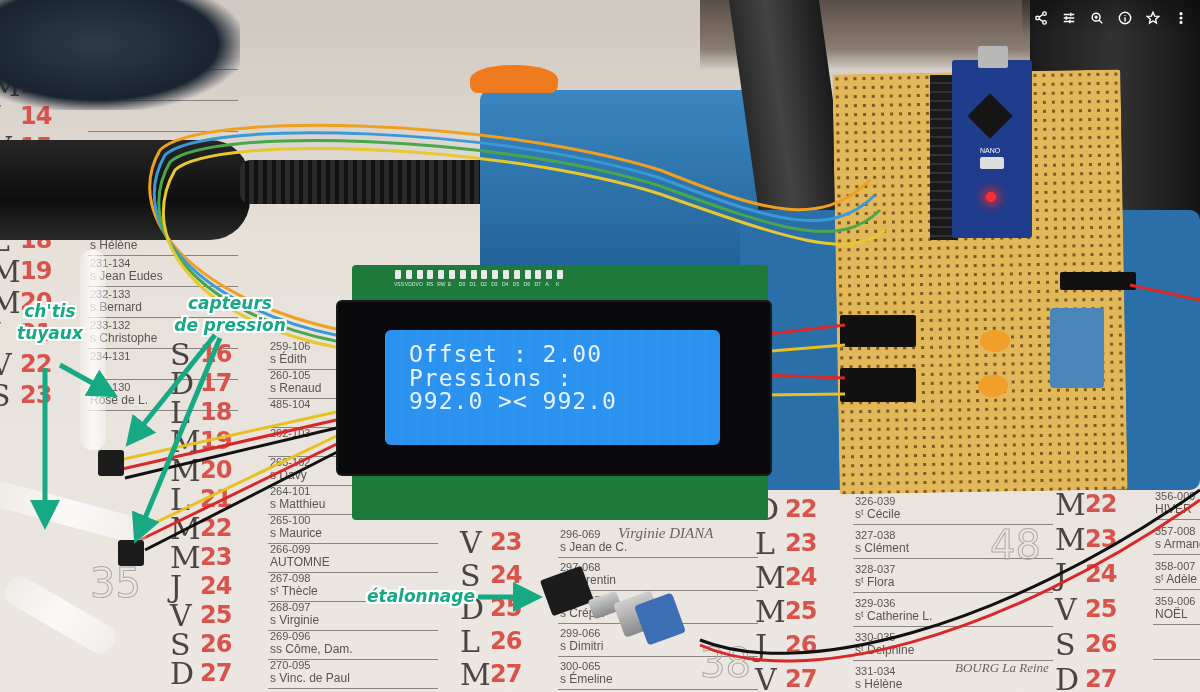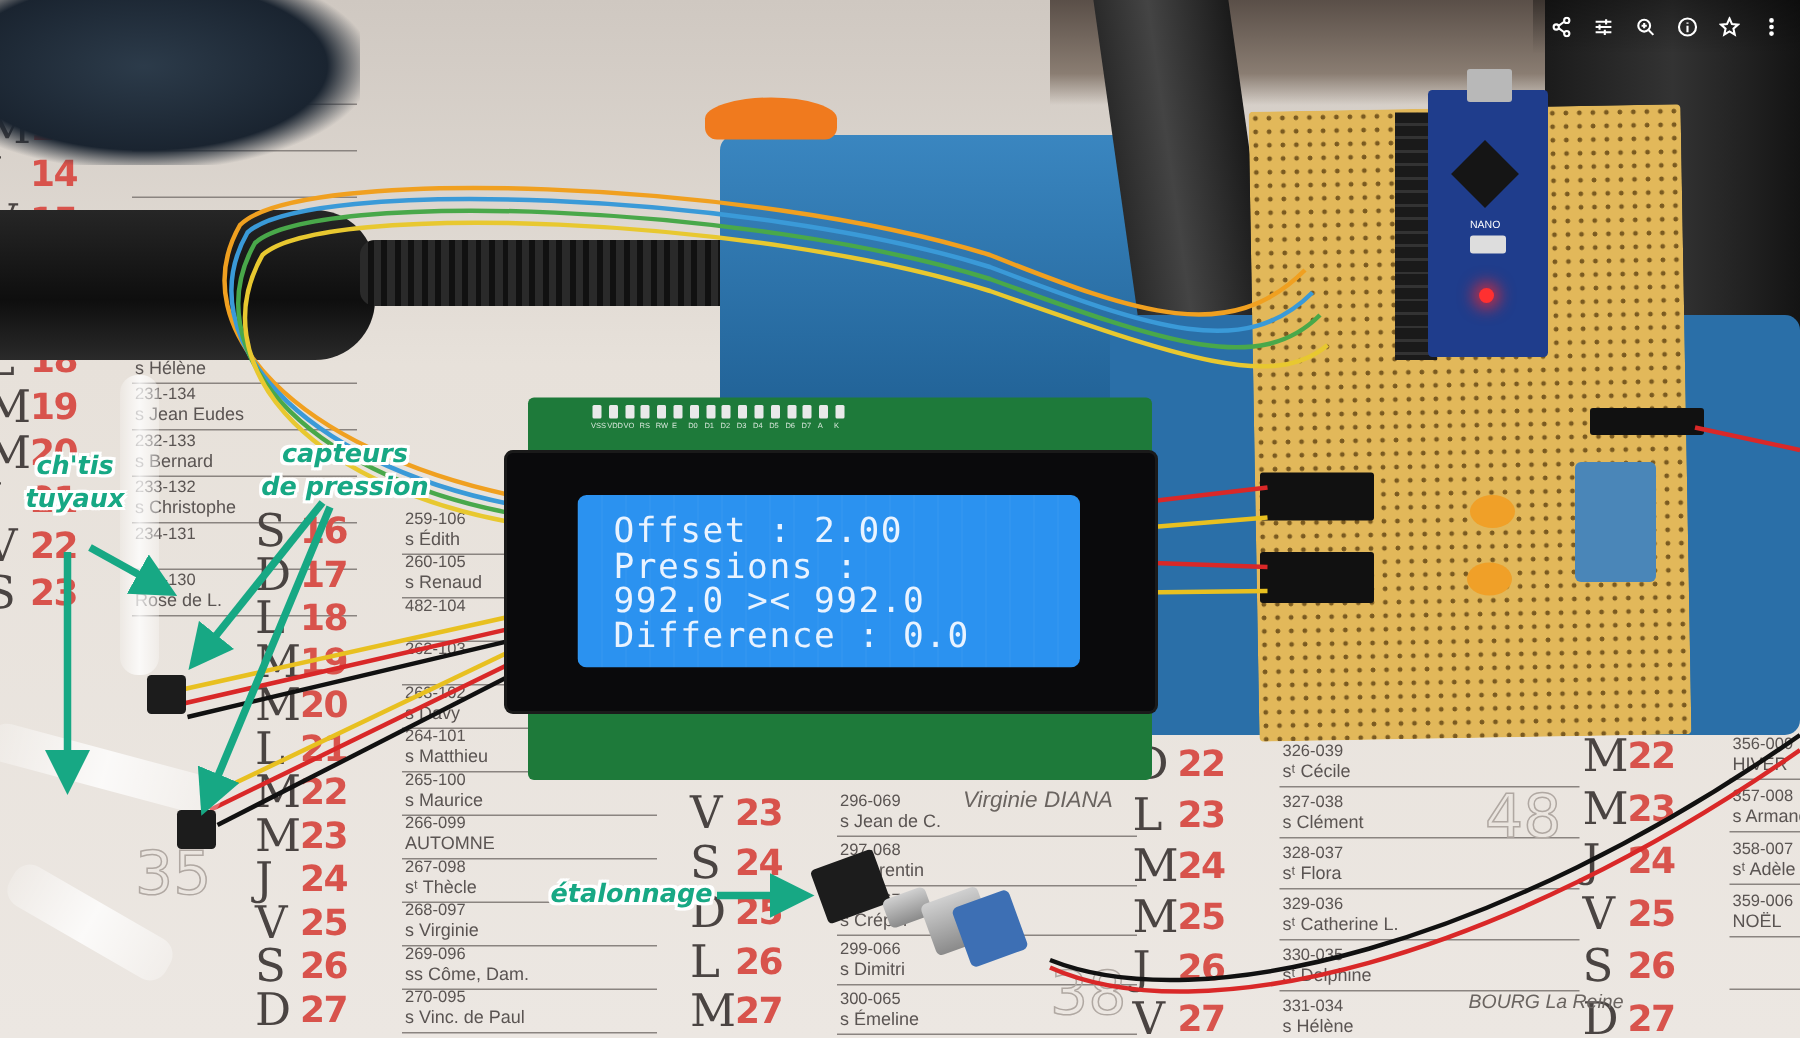--- a/index.html
+++ b/index.html
@@ -8,21 +8,21 @@
     background:linear-gradient(180deg,#cfc8c1 0%,#e7e1da 35%,#ece7e2 100%);}
   
   .cal-col{position:absolute;}
   .cal-row{position:absolute;height:30px;}
   .cal-letter{position:absolute;left:0;top:0;font-family:"DejaVu Serif",serif;font-size:30px;color:#4a4442;line-height:30px;}
   .cal-num{position:absolute;left:30px;top:-2px;font-family:"DejaVu Sans",sans-serif;font-weight:bold;font-size:24px;color:#d8534c;line-height:32px;letter-spacing:-1px;}
   .cal-code{position:absolute;left:100px;top:0;font-size:11px;color:#5a5452;line-height:12px;}
   .cal-name{position:absolute;left:100px;top:13px;font-size:12px;color:#5a5452;line-height:13px;}
   .cal-line{position:absolute;left:98px;top:29px;width:180px;height:1px;background:#8a8480;}
   .week-num{position:absolute;font-size:40px;color:transparent;-webkit-text-stroke:1px #b0a8a2;font-family:"DejaVu Sans",sans-serif;}
-  .handwrite{position:absolute;font-family:Liberation Sans, sans-serif;font-style:italic;font-size:15px;color:#6a6460;margin-left:24px;}
+  .handwrite{position:absolute;font-family:Liberation Serif, serif;font-style:italic;font-size:15px;color:#6a6460;}
   
   .vise-bar{position:absolute;background:linear-gradient(180deg,#262626,#0e0e0e 60%,#2a2a2a);}
   .screw{position:absolute;background:repeating-linear-gradient(90deg,#2a2a2a 0 5px,#111 5px 9px);border-radius:10px;}
   .vise-body{position:absolute;background:linear-gradient(180deg,#3a86c0,#1f5f93);border-radius:10px;}
   
   .pcb{position:absolute;background:#1e7a3a;border-radius:4px;}
   .lcd-frame{position:absolute;background:#0a0a0c;border-radius:4px;box-shadow:0 0 0 2px #1a1a1a;}
   .lcd-screen{position:absolute;background:#2b92f0;border-radius:6px;
     background-image:linear-gradient(90deg,rgba(255,255,255,0.06) 1px,transparent 1px);background-size:16px 100%;}
   .lcd-line{position:absolute;left:24px;font-family:"DejaVu Sans Mono",monospace;font-size:23px;color:#e9f3ff;letter-spacing:1px;white-space:pre;line-height:24px;}
@@ -156,21 +156,21 @@
       <div class="cal-row" style="top: 29px; width: 300px;">
         <span class="cal-letter">D</span>
         <span class="cal-num">17</span>
         <span class="cal-code">260-105</span>
         <span class="cal-name">s Renaud</span>
         <div class="cal-line" style="width: 170px;"></div>
       </div>
       <div class="cal-row" style="top: 58px; width: 300px;">
         <span class="cal-letter">L</span>
         <span class="cal-num">18</span>
-        <span class="cal-code">482-104</span>
+        <span class="cal-code">485-104</span>
         <span class="cal-name"></span>
         <div class="cal-line" style="width: 170px;"></div>
       </div>
       <div class="cal-row" style="top: 87px; width: 300px;">
         <span class="cal-letter">M</span>
         <span class="cal-num">19</span>
         <span class="cal-code">262-103</span>
         <span class="cal-name"></span>
         <div class="cal-line" style="width: 170px;"></div>
       </div>
@@ -452,21 +452,20 @@
       <div class="pin" style="left: 546.2px;"></div>
       <div class="pin-label" style="left: 545.2px;">A</div>
       <div class="pin" style="left: 557px;"></div>
       <div class="pin-label" style="left: 556px;">K</div>
     </div>
   <div class="lcd-frame" style="left:338px;top:302px;width:432px;height:172px;"></div>
   <div class="lcd-screen" style="left:385px;top:330px;width:335px;height:115px;">
     <div class="lcd-line" style="top:12px;">Offset : 2.00</div>
     <div class="lcd-line" style="top:36px;">Pressions :</div>
     <div class="lcd-line" style="top:59px;">992.0 &gt;&lt; 992.0</div>
-    <div class="lcd-line" style="top:82px;">Difference : 0.0</div>
   </div>
 
   <div class="switch-cap" style="left:545px;top:572px;width:44px;height:38px;"></div>
   <div class="switch-nut" style="left:590px;top:595px;width:30px;height:20px;"></div>
   <div class="switch-nut" style="left:618px;top:596px;width:40px;height:36px;"></div>
   <div class="switch-body" style="left:640px;top:598px;width:40px;height:42px;"></div>
 
   <div class="annot" style="left:10px;top:300px;width:80px;white-space:pre-line;">ch'tis
 tuyaux</div>
   <div class="annot" style="left:170px;top:292px;width:120px;white-space:pre-line;">capteurs

